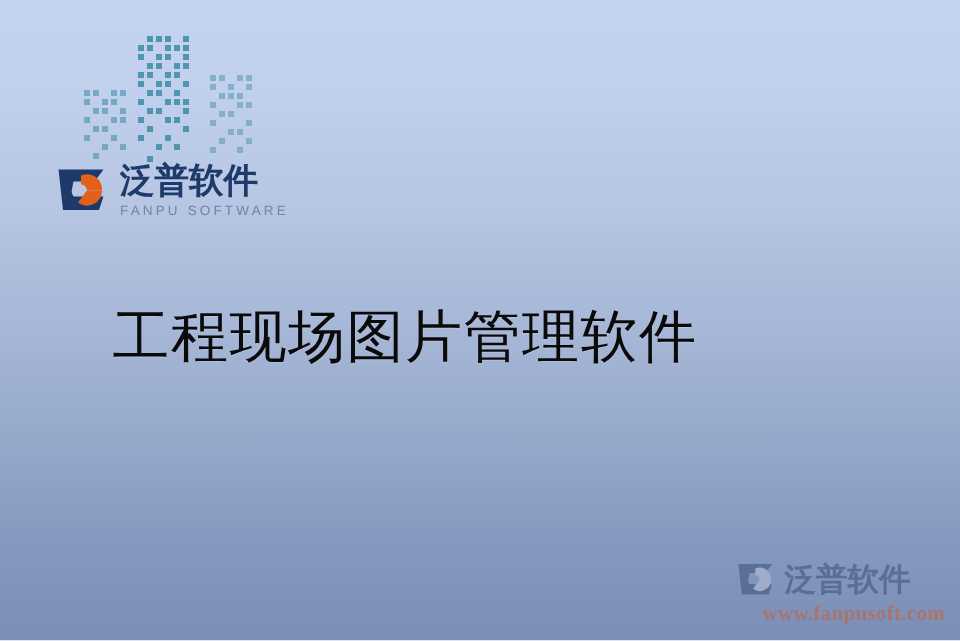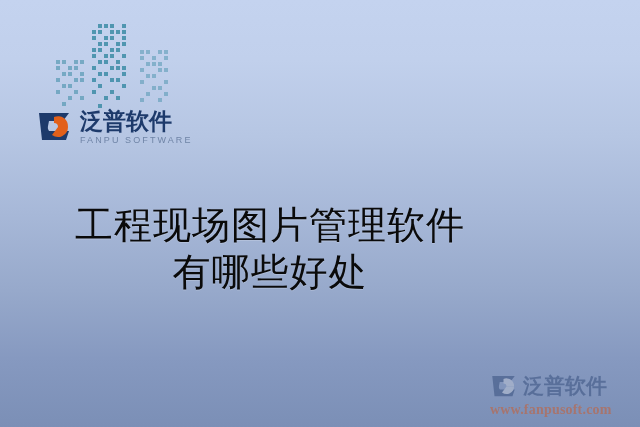--- a/index.html
+++ b/index.html
@@ -125,21 +125,21 @@
     font-weight: 700;
     color: #3c5482;
     white-space: nowrap;
   }
   .wm-url {
     font-family: "Liberation Serif", "DejaVu Serif", serif;
     font-size: 14px;
     font-weight: 700;
     color: #c4613a;
     letter-spacing: 0.2px;
-    text-align: left;
+    text-align: right;
     white-space: nowrap;
     margin-top: 1px;
   }
 </style>
 </head>
 <body>
 
 <div id="banner">
 
   <div id="buildings">
@@ -256,21 +256,20 @@
       </svg>
     </span>
     <span id="brand-words">
       <span class="brand-cn">泛普软件</span>
       <span class="brand-en">FANPU SOFTWARE</span>
     </span>
   </div>
 
   <div id="headline">
     <span class="line">工程现场图片管理软件</span>
-    <span class="line">有哪些好处</span>
   </div>
 
   <div id="watermark">
     <div id="wm-row">
       <span id="wm-mark">
         <svg width="30" height="27" viewBox="0 0 40 36" xmlns="http://www.w3.org/2000/svg">
           <path d="M3 4 L33 4 L27 12 L13 12 L11 22 L33 22 L30 31 L6 31 Z" fill="#3c5482"></path>
           <path d="M18 8 A10 10 0 0 1 32 18 L22 18 A4 4 0 0 0 18 14 Z" fill="#b6bfd2"></path>
           <path d="M32 18 A10 10 0 0 1 16 26 L22 18 Z" fill="#b6bfd2"></path>
           <path d="M9 9 L9 28 L16 28 L12 20 Z" fill="#3c5482"></path>

